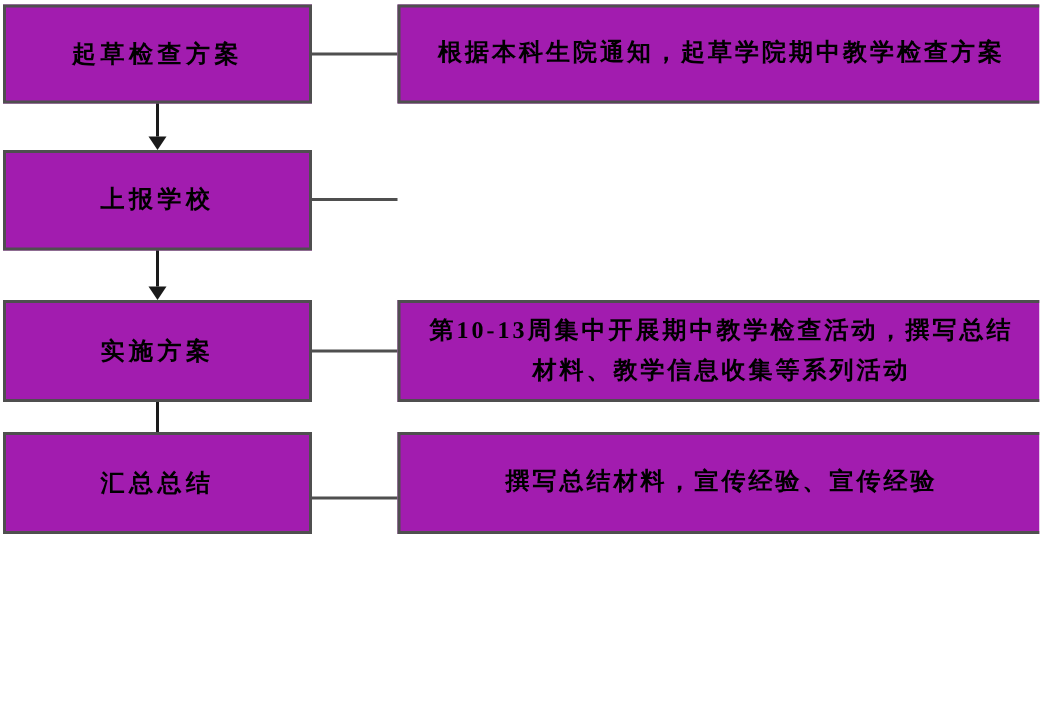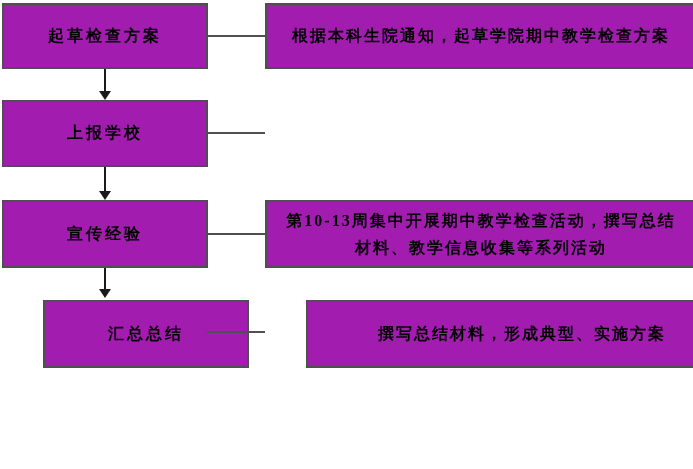--- a/index.html
+++ b/index.html
@@ -33,21 +33,21 @@
     left: 265px;
     width: 432px;
     font-size: 16px;
     letter-spacing: 2px;
     padding: 16px 14px;
     line-height: 1.7;
   }
   .row1 { top: 3px;   height: 66px; }
   .row2 { top: 100px; height: 67px; }
   .row3 { top: 200px; height: 68px; }
-  .row4 { top: 300px; height: 68px; margin-left: 41px; }
+  .row4 { top: 288px; height: 68px; }
   .hline {
     position: absolute;
     left: 207px;
     width: 58px;
     height: 2px;
     background: #4f4f4f;
   }
   .hline1 { top: 35px; }
   .hline2 { top: 132px; }
   .hline3 { top: 233px; }
@@ -92,31 +92,31 @@
 
   <div class="box lbox row2">
     <span>上报学校</span>
   </div>
   <div class="hline hline2"></div>
 
   <div class="vline vline2"></div>
   <div class="ahead ahead2"></div>
 
   <div class="box lbox row3">
-    <span>宣传经验</span>
+    <span>实施方案</span>
   </div>
   <div class="hline hline3"></div>
   <div class="box rbox row3">
     <span>第10-13周集中开展期中教学检查活动，撰写总结材料、教学信息收集等系列活动</span>
   </div>
 
   <div class="vline vline3"></div>
   <div class="ahead ahead3"></div>
 
   <div class="box lbox row4">
     <span>汇总总结</span>
   </div>
   <div class="hline hline4"></div>
   <div class="box rbox row4">
-    <span>撰写总结材料，形成典型、实施方案</span>
+    <span>撰写总结材料，宣传经验、宣传经验</span>
   </div>
 
 </div>
 
 </body></html>

